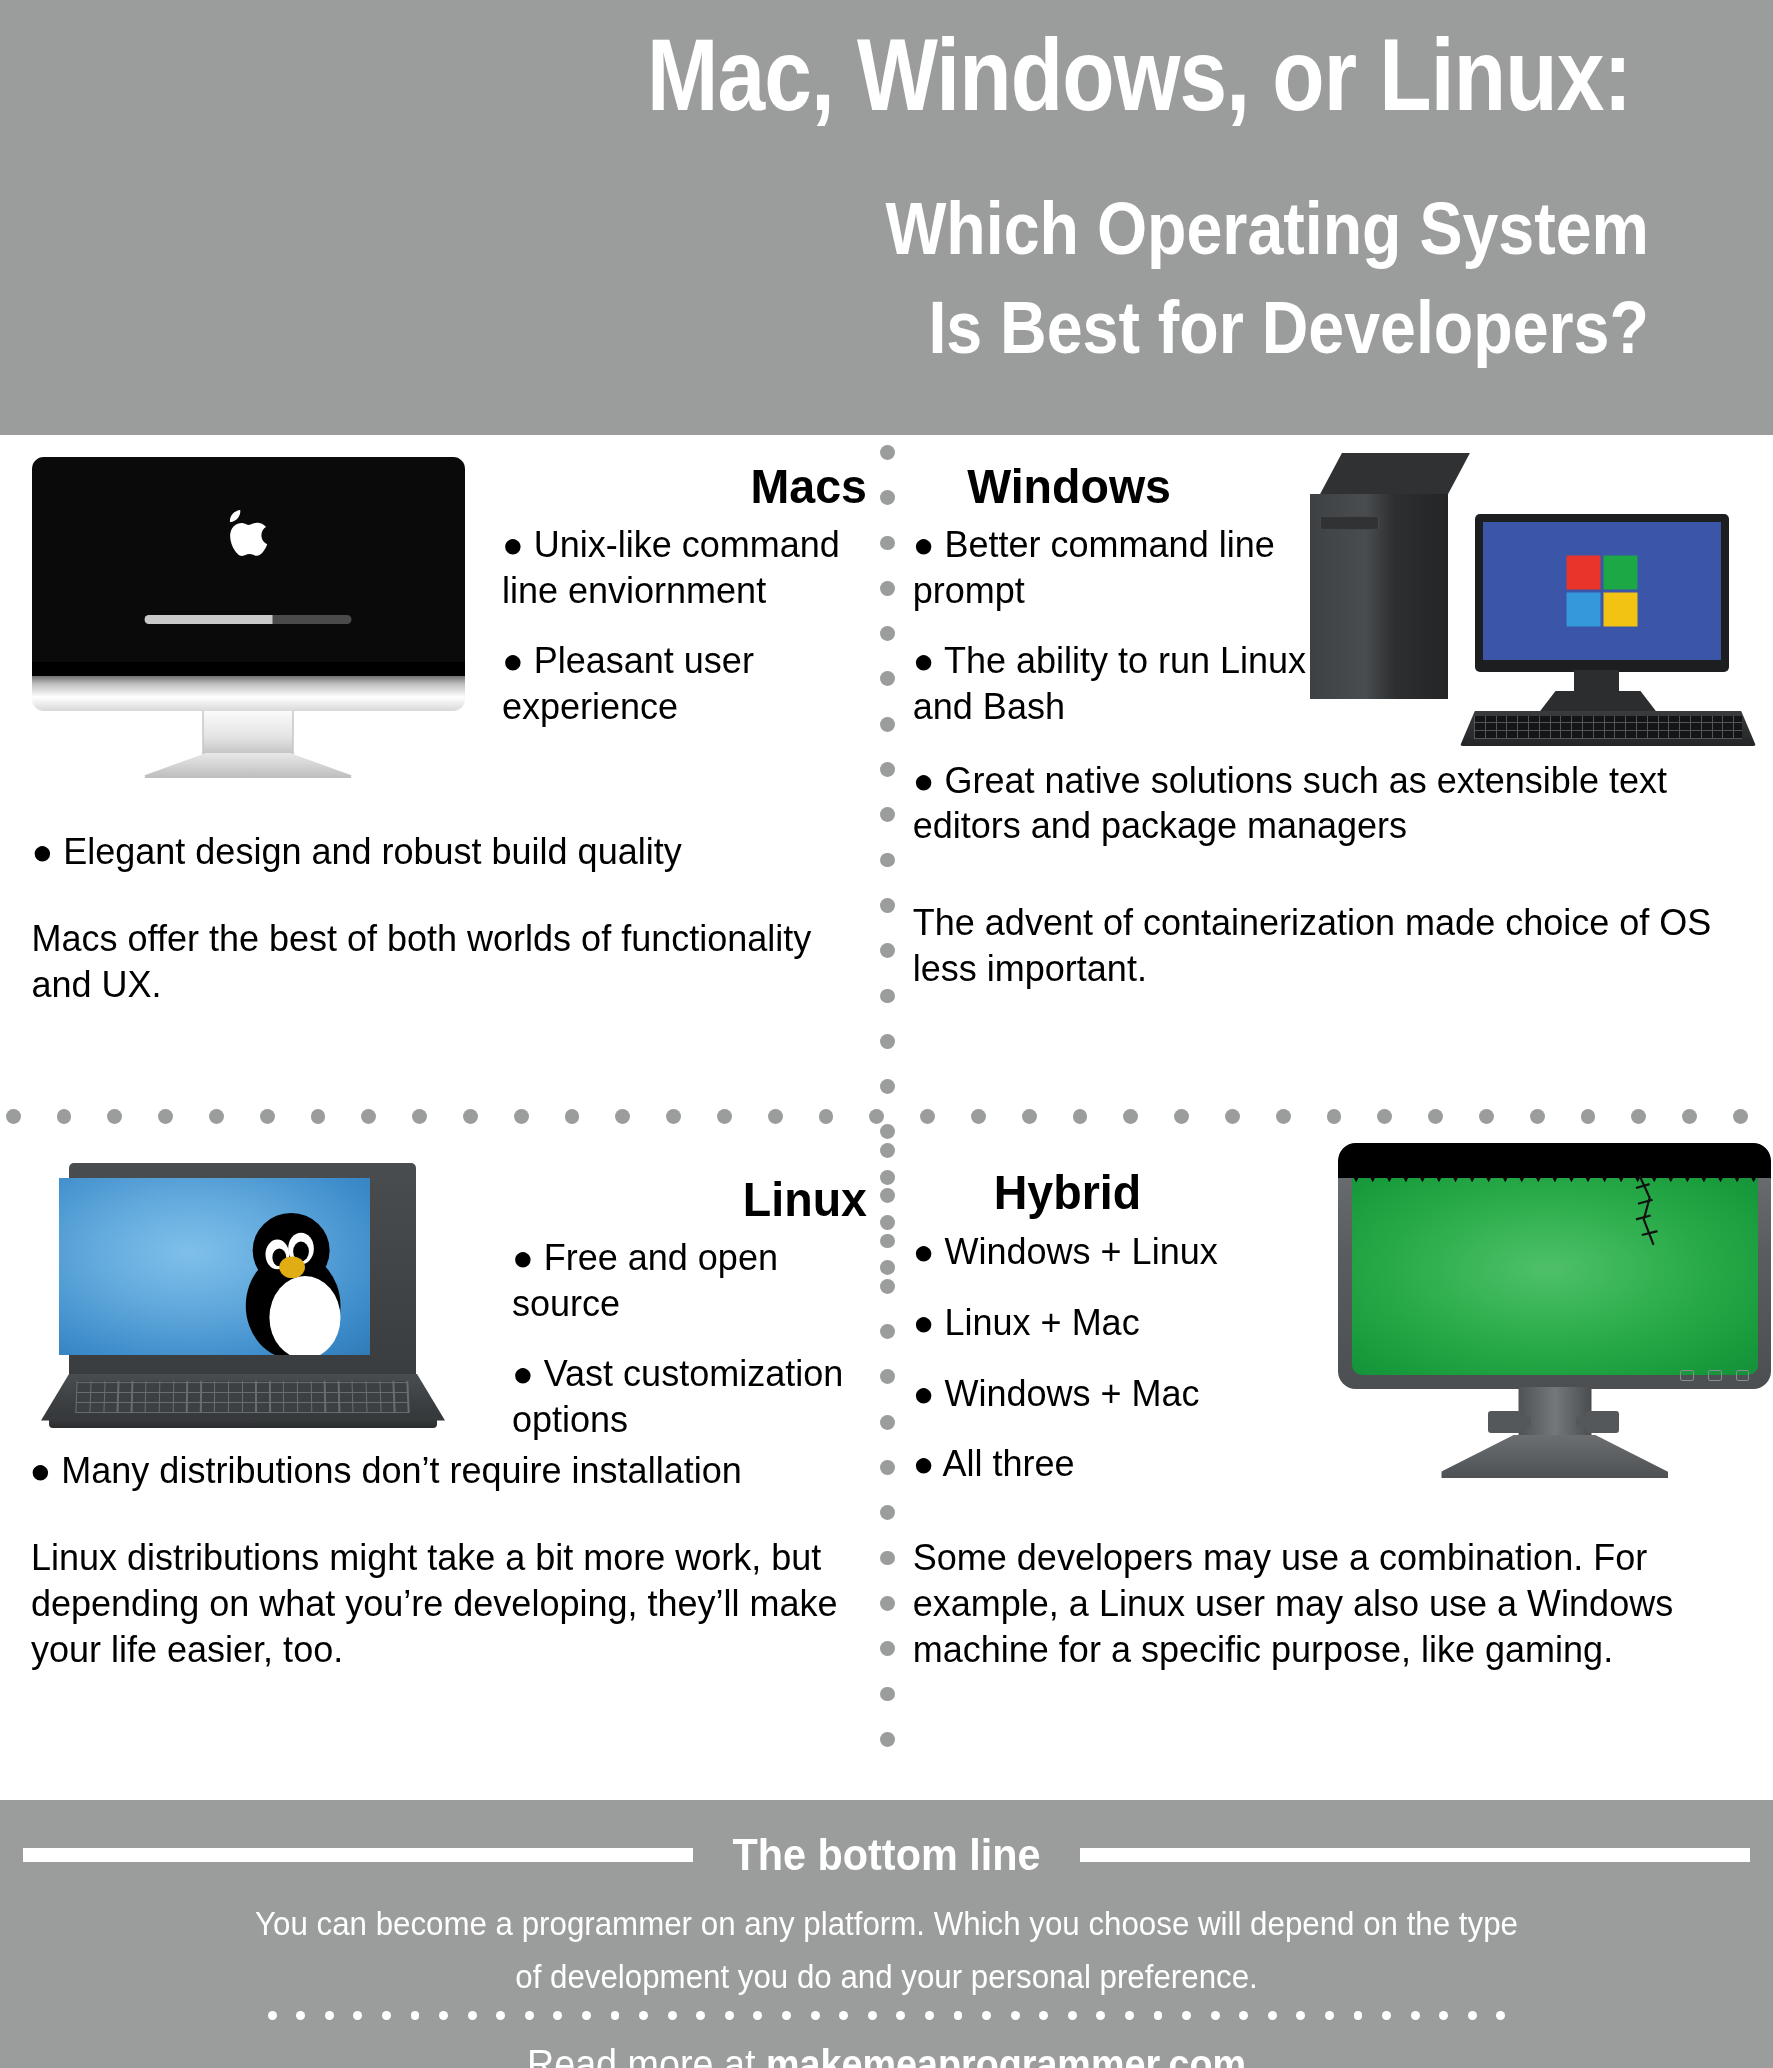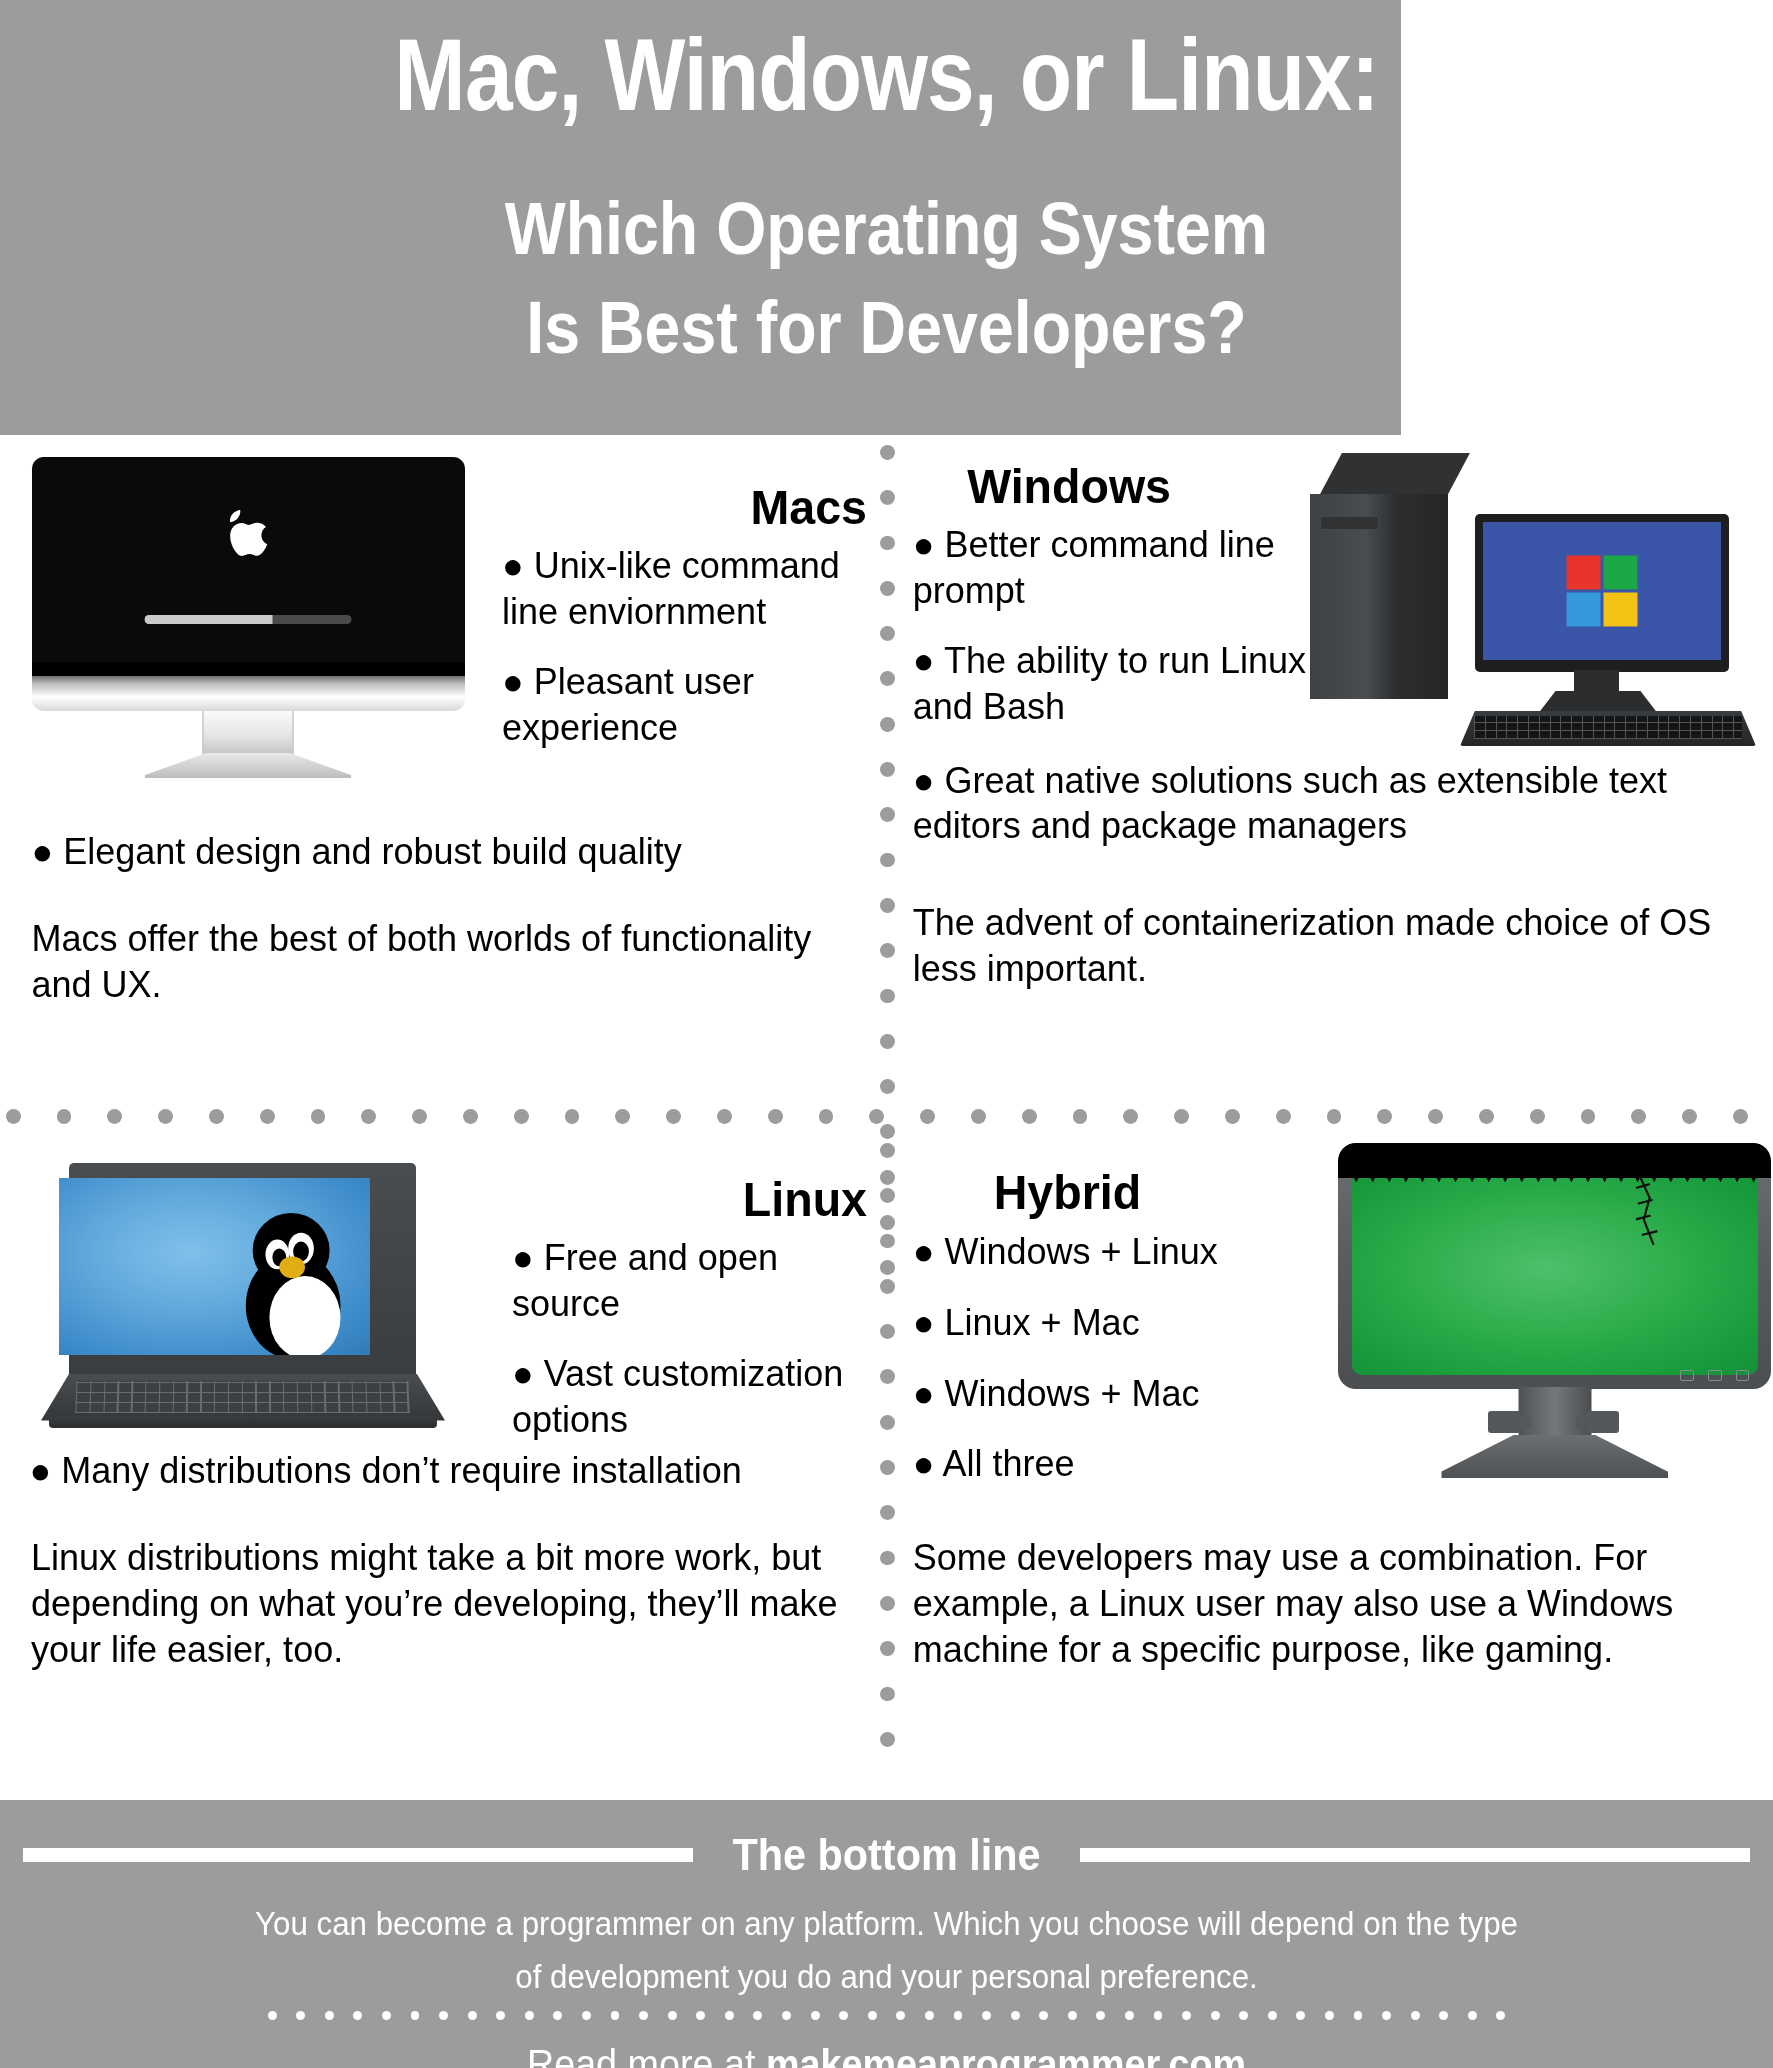--- a/index.html
+++ b/index.html
@@ -6,23 +6,23 @@
   body{
     width:1773px;height:2069px;
     background:#ffffff;
     font-family:"Liberation Sans", sans-serif;
     overflow:hidden;
   }
   .page{position:relative;width:1773px;height:2069px;overflow:hidden;background:#fff;}
 
   
   .header{
-    position:absolute;left:0;top:0;width:1401px;height:435px;
+    position:absolute;left:0;top:0;width:1773px;height:435px;
     background:#9b9c9c;
-    text-align:center;
+    text-align:right;
   }
   .title-main{
     position:absolute;left:0;top:23.6px;width:1773px;
     font-size:102px;line-height:102px;font-weight:bold;color:#ffffff;
     letter-spacing:-1px;
     transform:scaleX(0.84);transform-origin:center top;
     white-space:nowrap;
   }
   .title-sub{
     position:absolute;left:0;top:179px;width:1773px;
@@ -383,21 +383,21 @@
       </svg>
       <div class="imac-bar">
           <i></i>
         </div>
       <div class="imac-black-strip"></div>
       <div class="imac-chin"></div>
       <div class="imac-neck"></div>
       <div class="imac-foot"></div>
     </div>
 
-    <div style="position:absolute;left:463px;top:13.8px;width:404px;margin-top:21px;">
+    <div style="position:absolute;left:463px;top:13.8px;width:404px;">
       <div class="sec-title right">Macs</div>
       <div class="bullets" style="margin-top:7.9px;padding-left:39px;">
         <p>● Unix-like command line enviornment</p>
         <p>● Pleasant user experience</p>
       </div>
     </div>
 
     <div style="position:absolute;left:31.5px;top:384px;width:827px;">
       <p class="wide-bullet">● Elegant design and robust build quality</p>
     </div>

